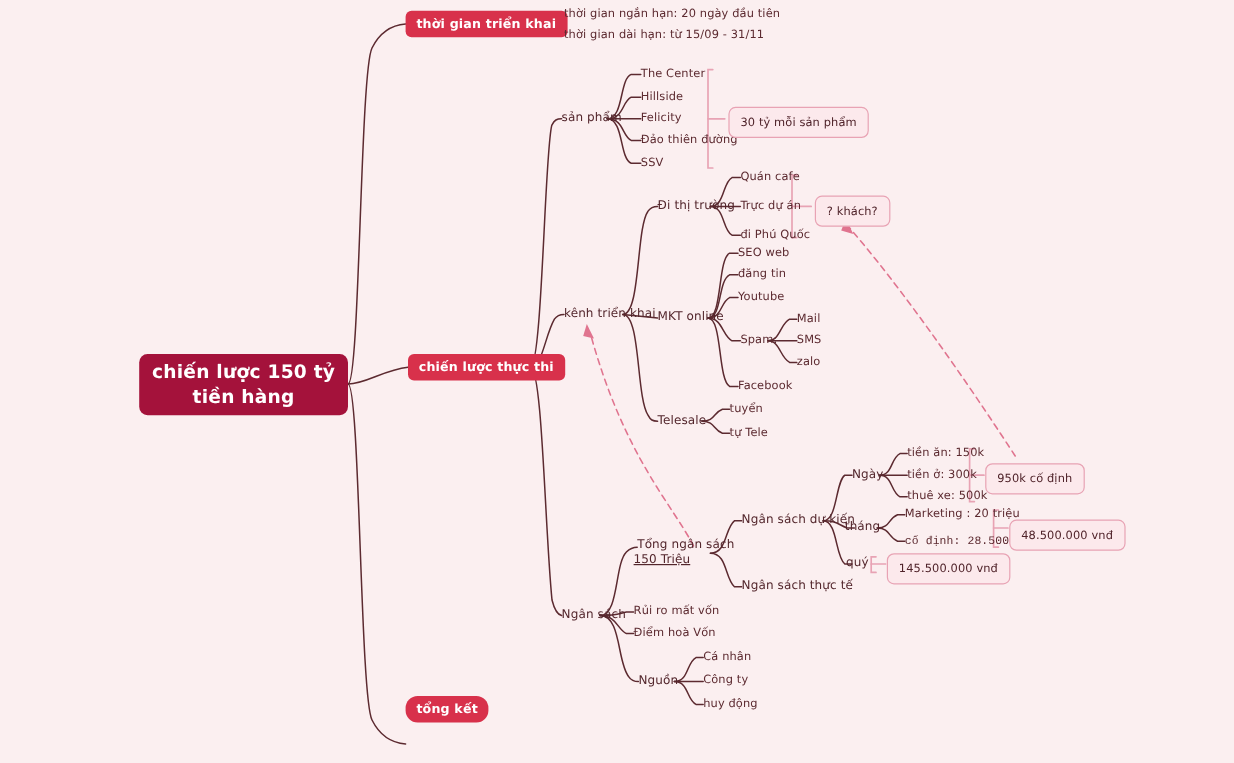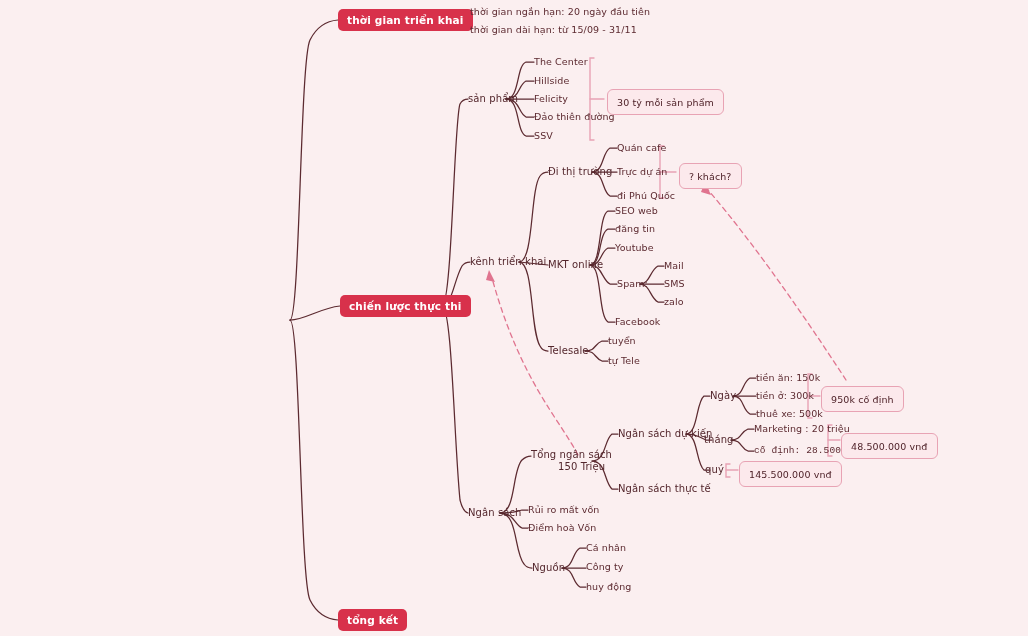--- a/index.html
+++ b/index.html
@@ -163,24 +163,25 @@
     <g fill="none" stroke="#e0748f" stroke-width="1.3" stroke-dasharray="5 4" stroke-linecap="round">
       <path d="M578,455 C560,420 520,380 492,278"></path>
       <path d="M846,380 C820,340 760,250 708,190"></path>
     </g>
     <g fill="#e0748f" stroke="none">
       <polygon points="489,270 495,282 486,280"></polygon>
       <polygon points="705,182 711,195 701,192"></polygon>
     </g>
   </svg>
 
+  <div class="root" style="left:116px;top:295px;width:174px;height:51px;">chiến lược 150 tỷ tiền hàng</div>
 
   <div class="badge" style="left:338px;top:9px;height:22px;">thời gian triển khai</div>
   <div class="badge" style="left:340px;top:295px;height:22px;">chiến lược thực thi</div>
-  <div class="badge" style="left:338px;top:609px;height:22px;">tổng kết</div>
+  <div class="badge" style="left:338px;top:580px;height:22px;border-radius:10px;">tổng kết</div>
 
   <div class="label" style="left:470px;top:6px;">thời gian ngắn hạn: 20 ngày đầu tiên</div>
   <div class="label" style="left:470px;top:24px;">thời gian dài hạn: từ 15/09 - 31/11</div>
 
   <div class="label lvl2" style="left:468px;top:93px;">sản phẩm</div>
   <div class="label" style="left:534px;top:56px;text-align:right;">The Center</div>
   <div class="label" style="left:534px;top:75px;">Hillside</div>
   <div class="label" style="left:534px;top:93px;">Felicity</div>
   <div class="label" style="left:534px;top:111px;">Đảo thiên đường</div>
   <div class="label" style="left:534px;top:130px;">SSV</div>
@@ -204,21 +205,21 @@
   <div class="label" style="left:664px;top:278px;">SMS</div>
   <div class="label" style="left:664px;top:296px;">zalo</div>
 
   <div class="label lvl2" style="left:548px;top:345px;">Telesale</div>
   <div class="label" style="left:608px;top:335px;">tuyển</div>
   <div class="label" style="left:608px;top:355px;">tự Tele</div>
 
   <div class="label lvl2" style="left:468px;top:507px;">Ngân sách</div>
 
   <div class="label lvl2" style="left:531px;top:449px;">Tổng ngân sách</div>
-  <div class="label lvl2" style="left:558px;top:461px;">150 Triệu</div>
+  <div class="label lvl2" style="left:528px;top:461px;text-decoration:underline;">150 Triệu</div>
 
   <div class="label" style="left:528px;top:504px;">Rủi ro mất vốn</div>
   <div class="label" style="left:528px;top:522px;">Điểm hoà Vốn</div>
 
   <div class="label lvl2" style="left:532px;top:562px;">Nguồn</div>
   <div class="label" style="left:586px;top:542px;text-align:right;">Cá nhân</div>
   <div class="label" style="left:586px;top:561px;">Công ty</div>
   <div class="label" style="left:586px;top:581px;">huy động</div>
 
   <div class="label lvl2" style="left:618px;top:428px;">Ngân sách dự kiến</div>

